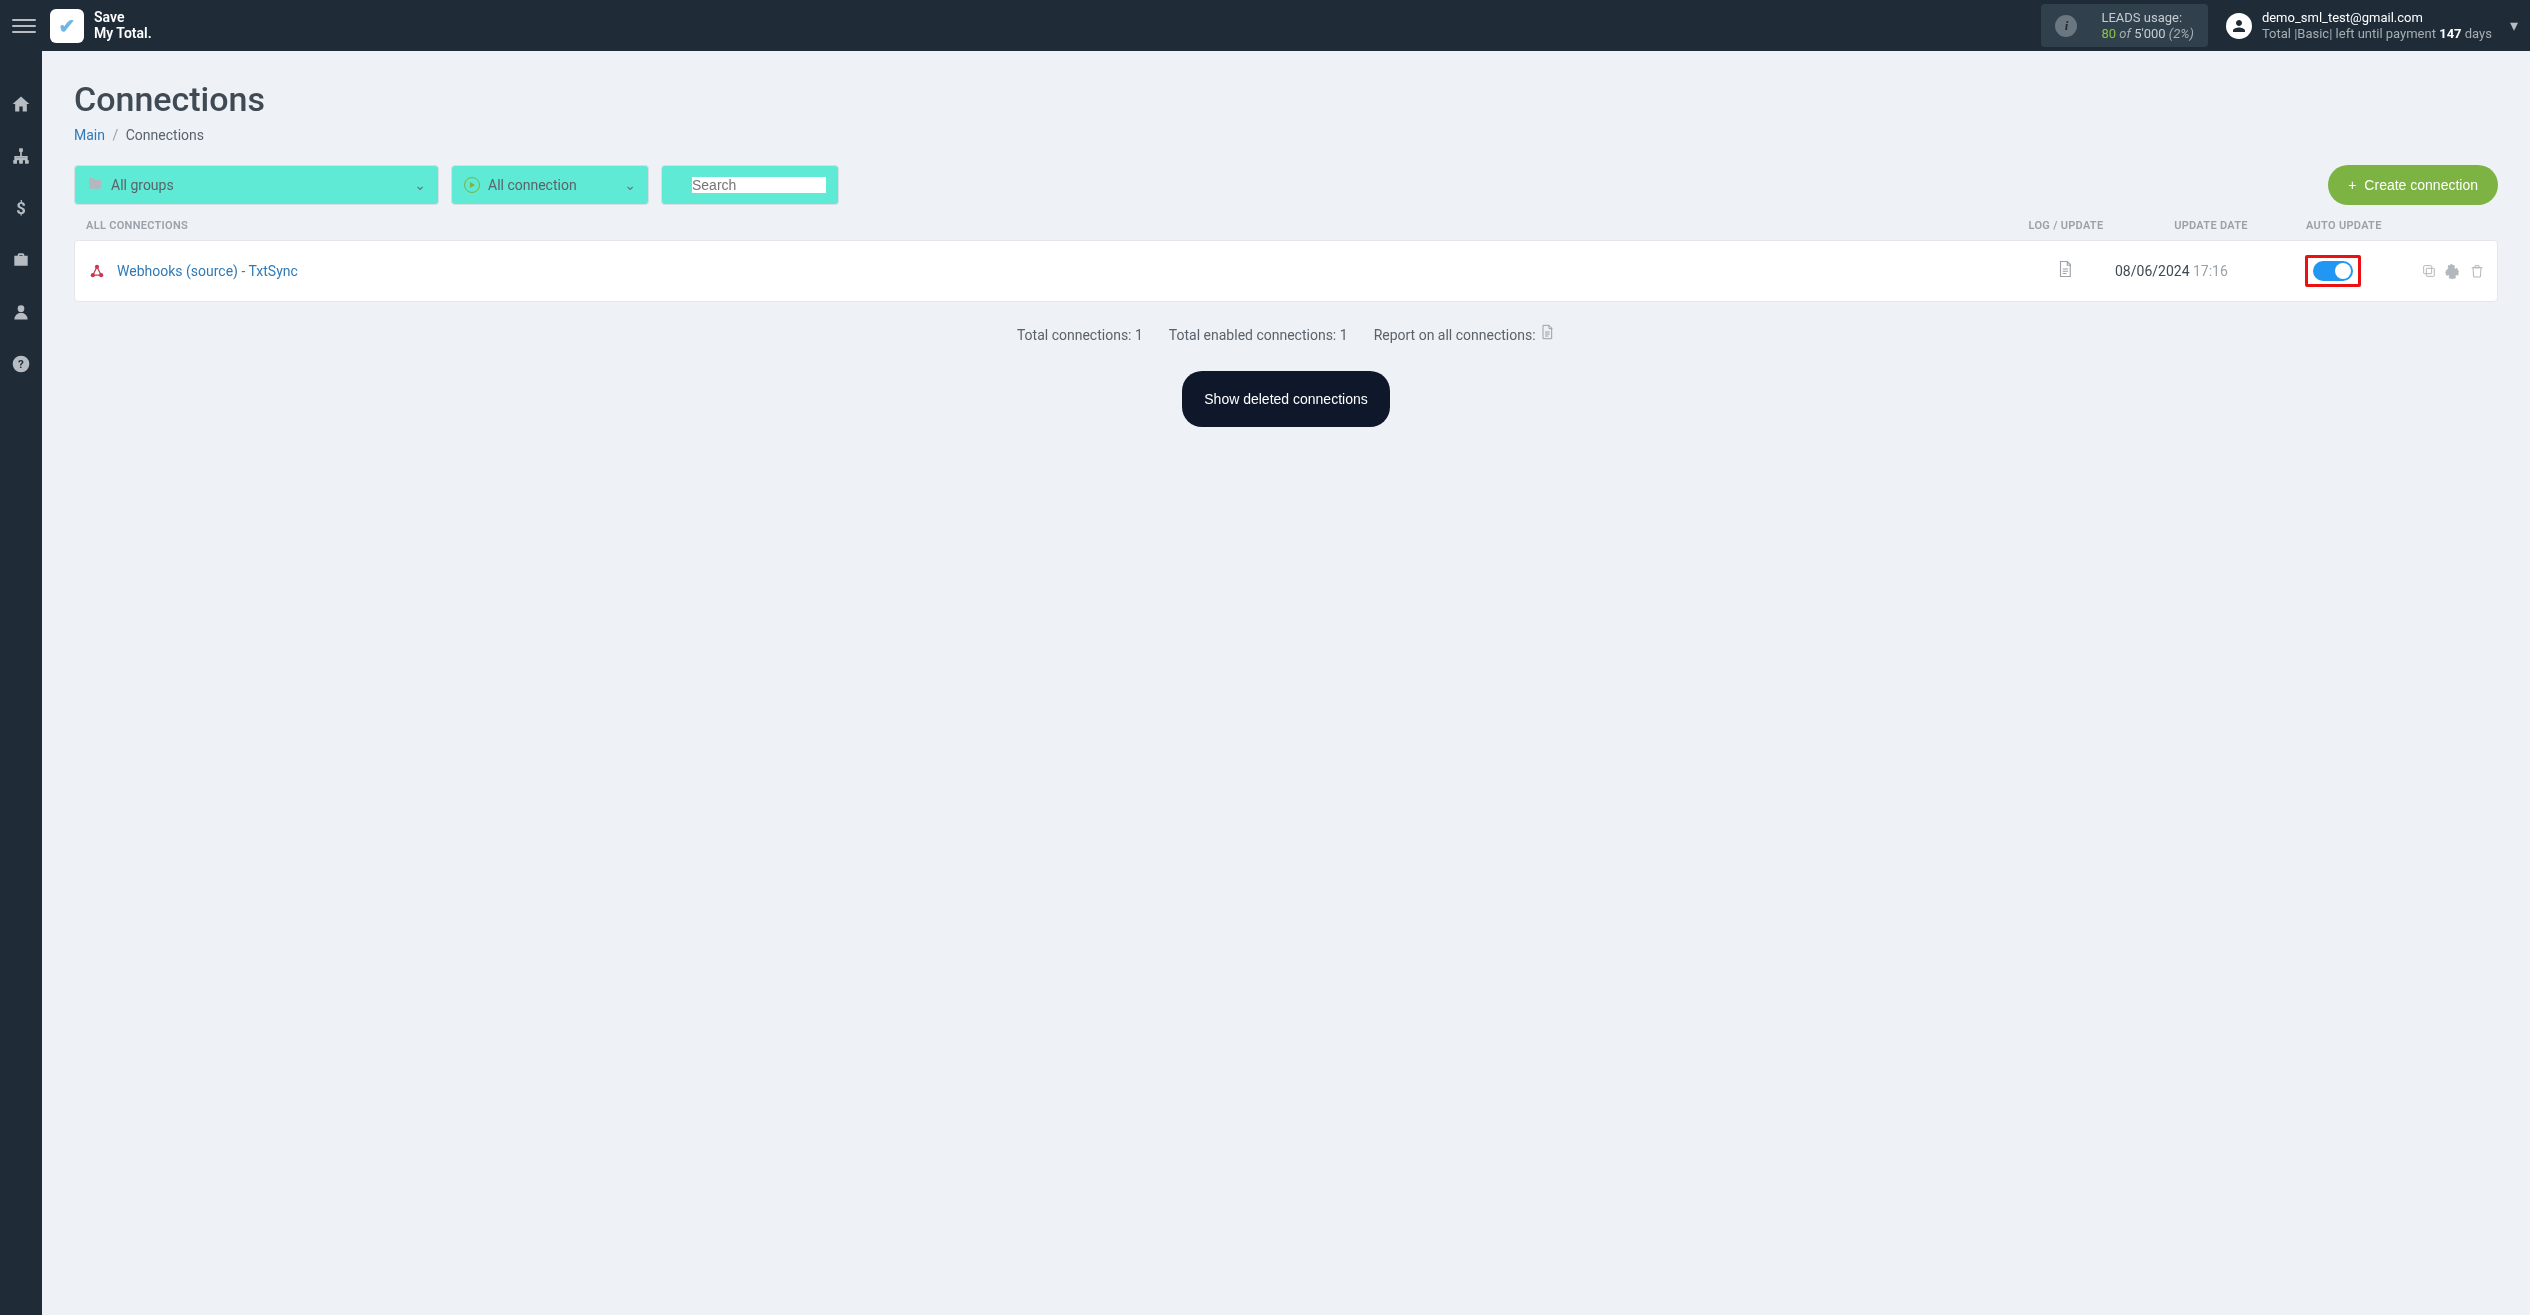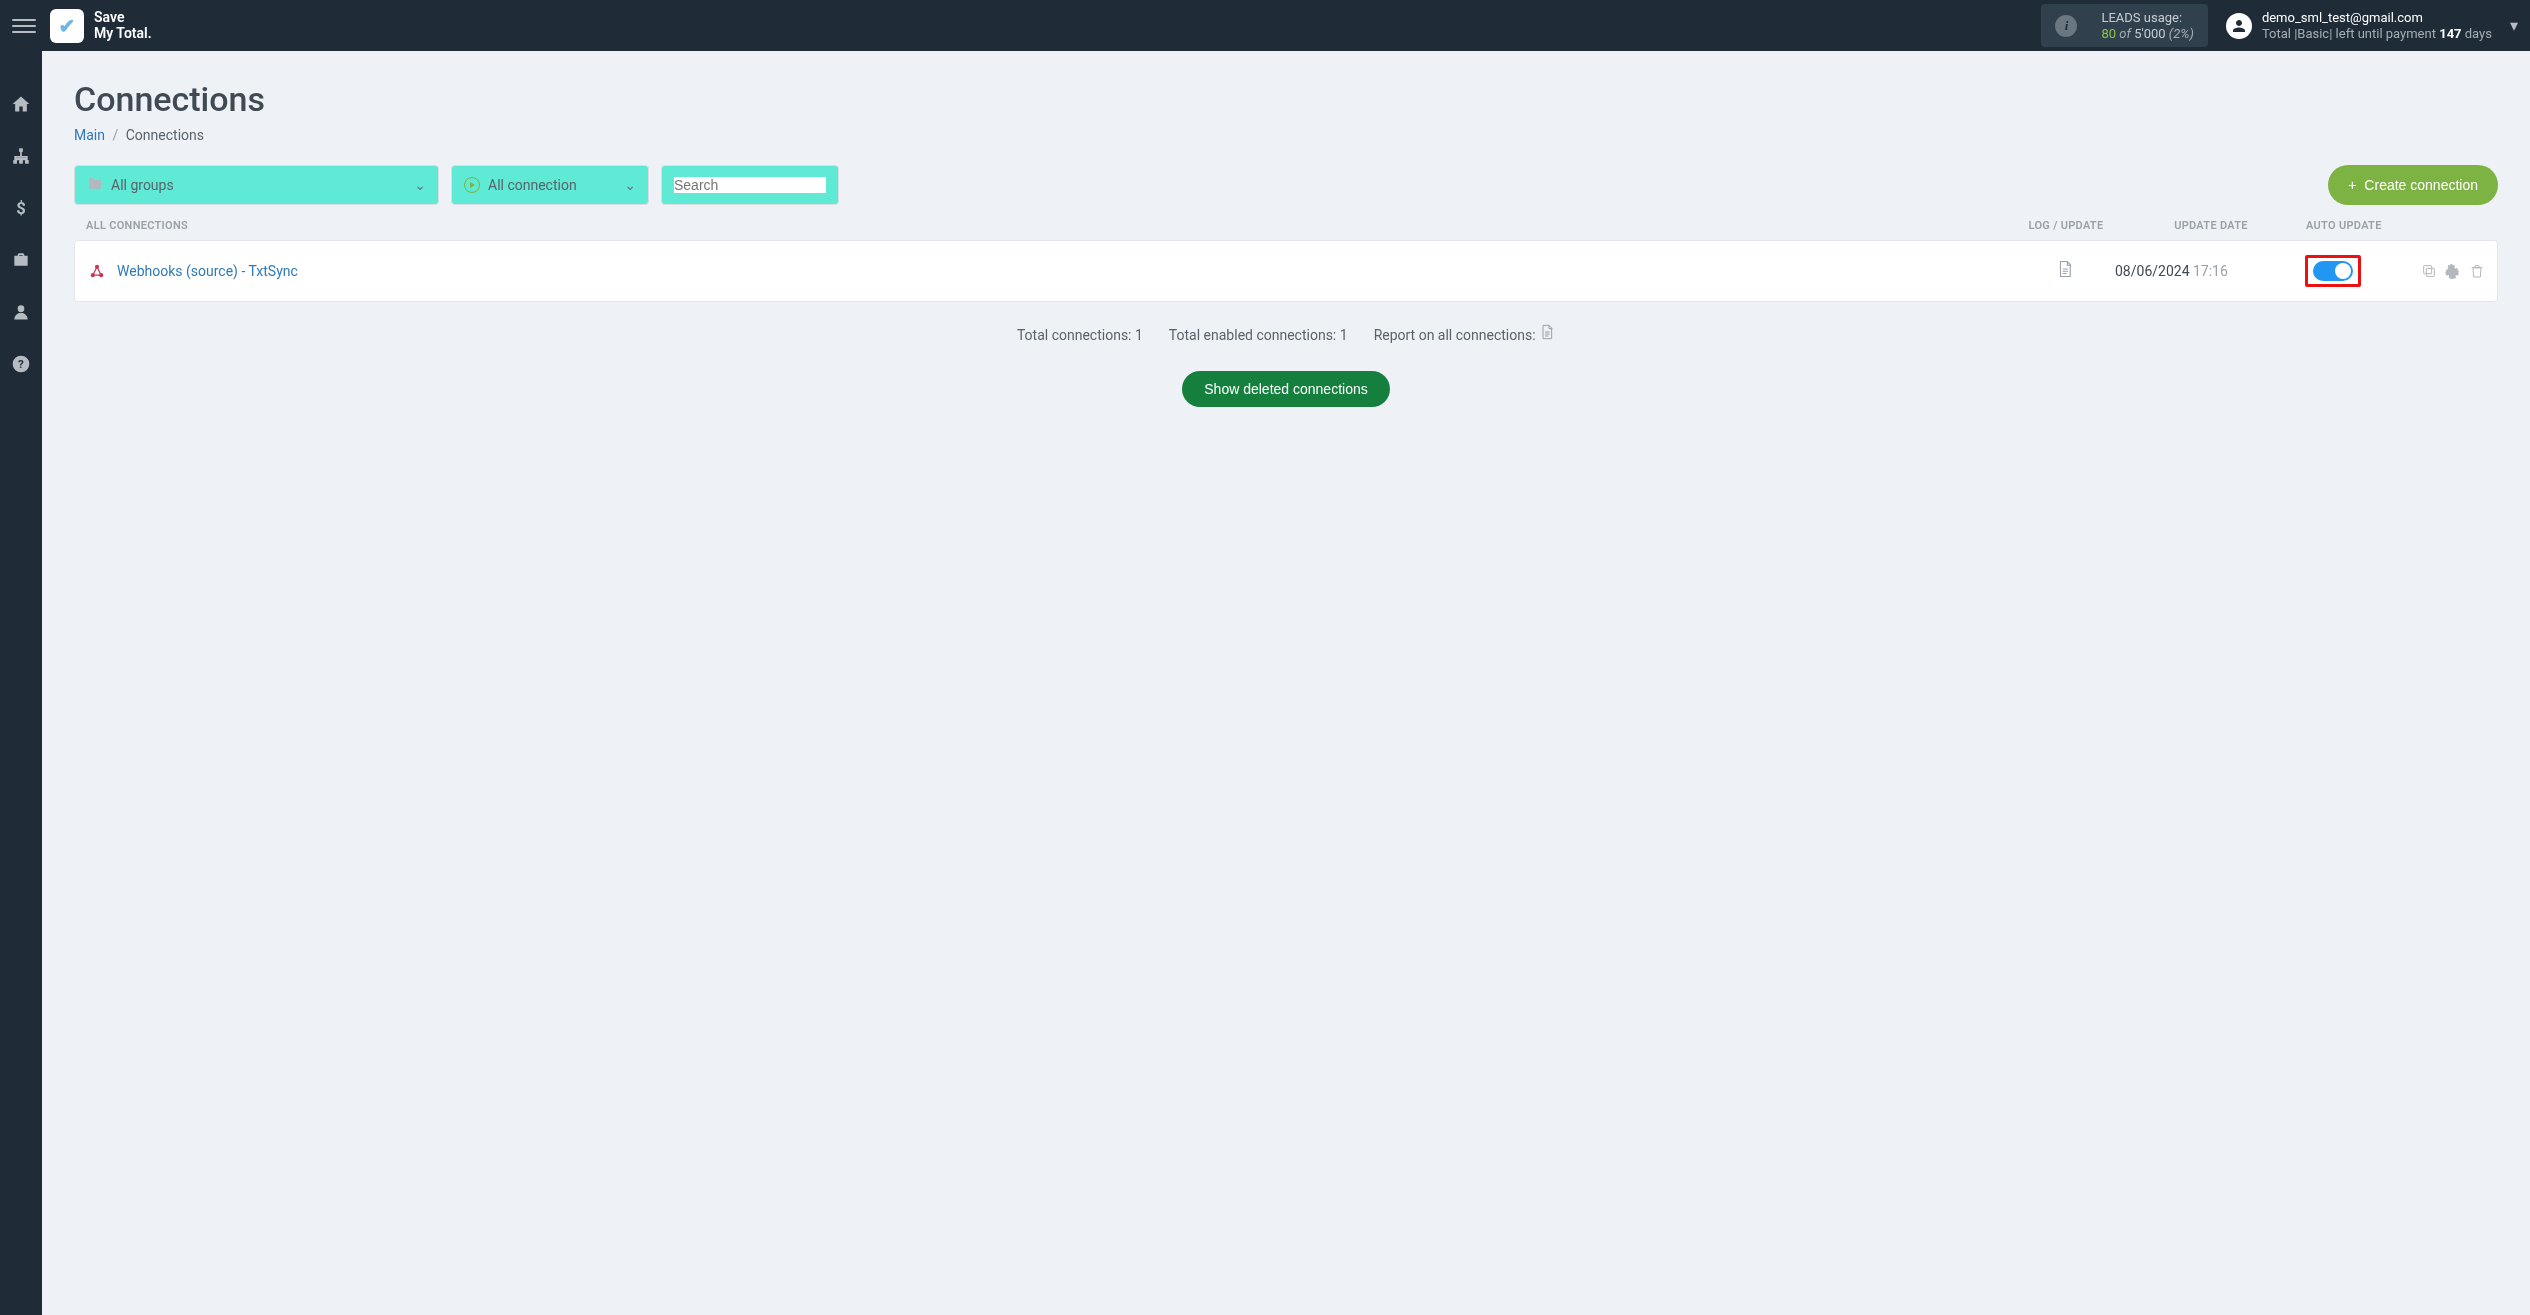--- a/index.html
+++ b/index.html
@@ -40,21 +40,21 @@
 .dropdown, .search-input { height:40px; background:#5eead4; border:1px solid #d9dee3; border-radius:4px; display:flex; align-items:center; padding:0 12px; font-size:14px; color:#5a636c; }
 .dropdown { justify-content:space-between; cursor:pointer; }
 .dd-groups { width:365px; }
 .dd-conn { width:198px; }
 .dd-left { display:flex; align-items:center; gap:8px; }
 .folder-icon { color:#b2b8bd; }
 .play-icon { width:16px; height:16px; border:1.5px solid #7cb342; border-radius:50%; display:flex; align-items:center; justify-content:center; }
 .play-icon::before { content:""; border-left:5px solid #7cb342; border-top:3px solid transparent; border-bottom:3px solid transparent; margin-left:1px; }
 .chevron-down { color:#6a7680; font-size:14px; }
 .search-input { width:178px; }
-.search-input input { border:0; outline:0; width:100%; font-size:14px; color:#5a636c; }
+.search-input input { border:0; outline:0; width:100%; font-size:14px; color:#5a636c;margin-left:18px; }
 .filter-spacer { flex:1; }
 .btn-create { height:40px; background:#7cb342; color:#fff; border:0; border-radius:20px; padding:0 20px; display:flex; align-items:center; gap:8px; font-size:14px; cursor:pointer; }
 .table-header { display:flex; align-items:center; padding:0 12px 8px 12px; font-size:11px; font-weight:600; color:#9aa1a8; letter-spacing:.3px; }
 .col-name { flex:1; }
 .col-log { width:100px; text-align:center; }
 .col-date { width:190px; text-align:center; }
 .col-auto { width:100px; text-align:left; }
 .col-actions { width:80px; }
 .table-row { background:#fff; border:1px solid #e3e7eb; border-radius:4px; display:flex; align-items:center; padding:14px 12px; }
 .row-name { flex:1; display:flex; align-items:center; gap:10px; }
@@ -68,21 +68,21 @@
 .row-date .time { color:#9aa1a8; }
 .row-auto { width:100px; display:flex; justify-content:flex-start; }
 .toggle-wrap { border:3px solid #e91111; padding:3px 5px; border-radius:2px; }
 .toggle { width:40px; height:20px; background:#2196f3; border-radius:10px; position:relative; cursor:pointer; }
 .toggle::after { content:""; position:absolute; right:2px; top:2px; width:16px; height:16px; background:#fff; border-radius:50%; }
 .row-actions { width:80px; display:flex; gap:8px; justify-content:flex-end; }
 .row-actions .act-icon { color:#b2b8bd; cursor:pointer; width:16px; height:16px; }
 .row-actions .act-icon svg { width:16px; height:16px; fill:#b2b8bd; }
 .summary { text-align:center; margin-top:22px; font-size:14px; color:#5a636c; display:flex; gap:26px; justify-content:center; align-items:flex-end; }
 .summary .doc { display:inline-flex; }
-.btn-deleted { display:block; margin:28px auto 0; background:#15803d; color:#fff; border:0; border-radius:20px; padding:10px 22px; font-size:14px; cursor:pointer; }
+.btn-deleted { display:block; margin:28px auto 0; background:#0f172a; color:#fff; border:0; border-radius:20px; padding:20px 22px; font-size:14px; cursor:pointer; }
 </style>
 </head>
 <body>
 
 <div class="topbar">
   <div class="hamburger">
       <span></span>
       <span></span>
       <span></span>
     </div>

